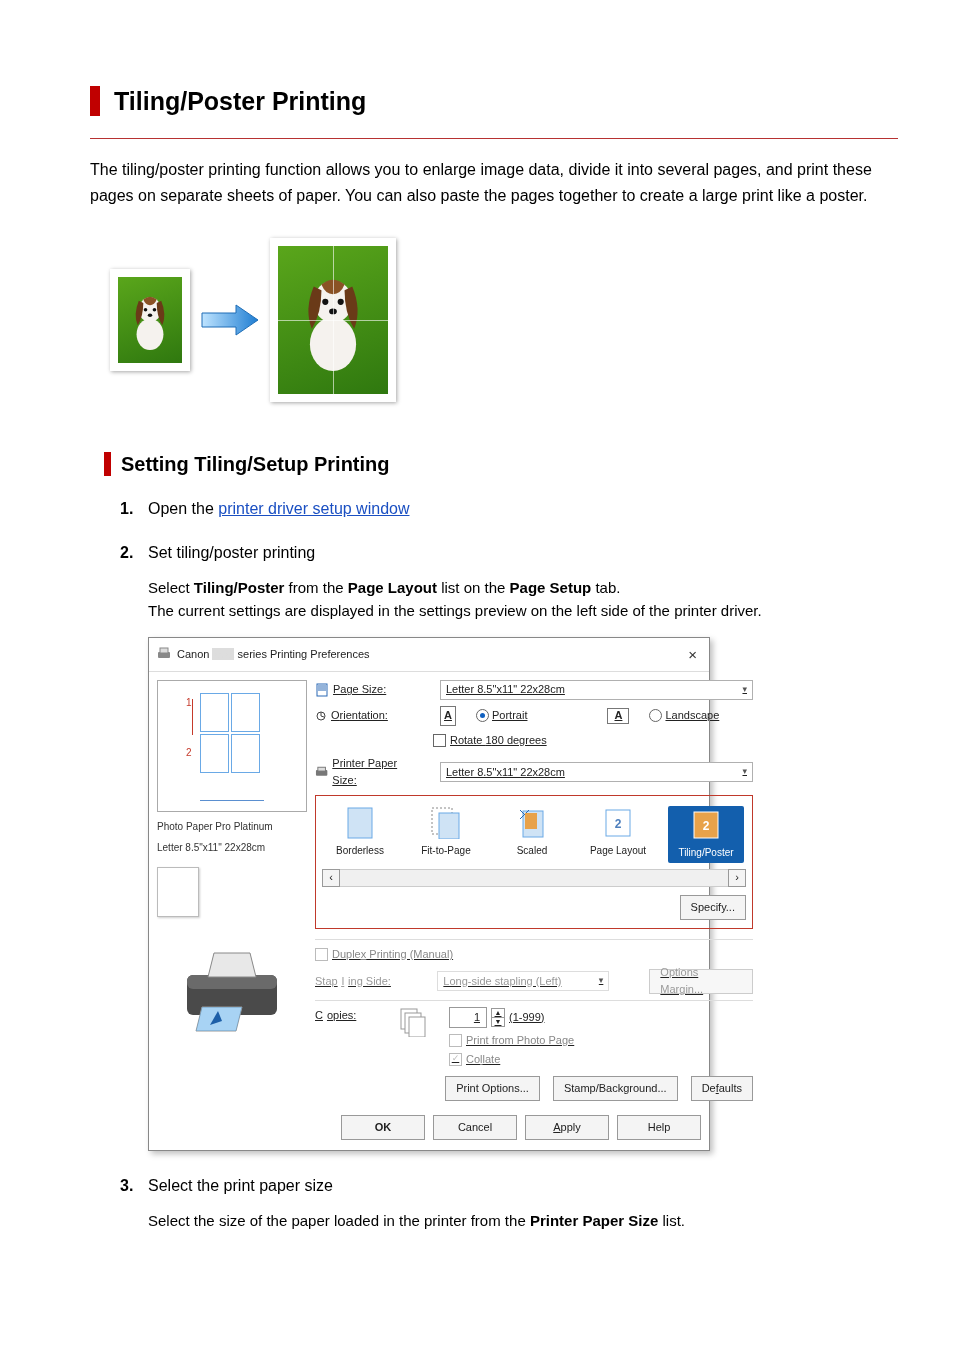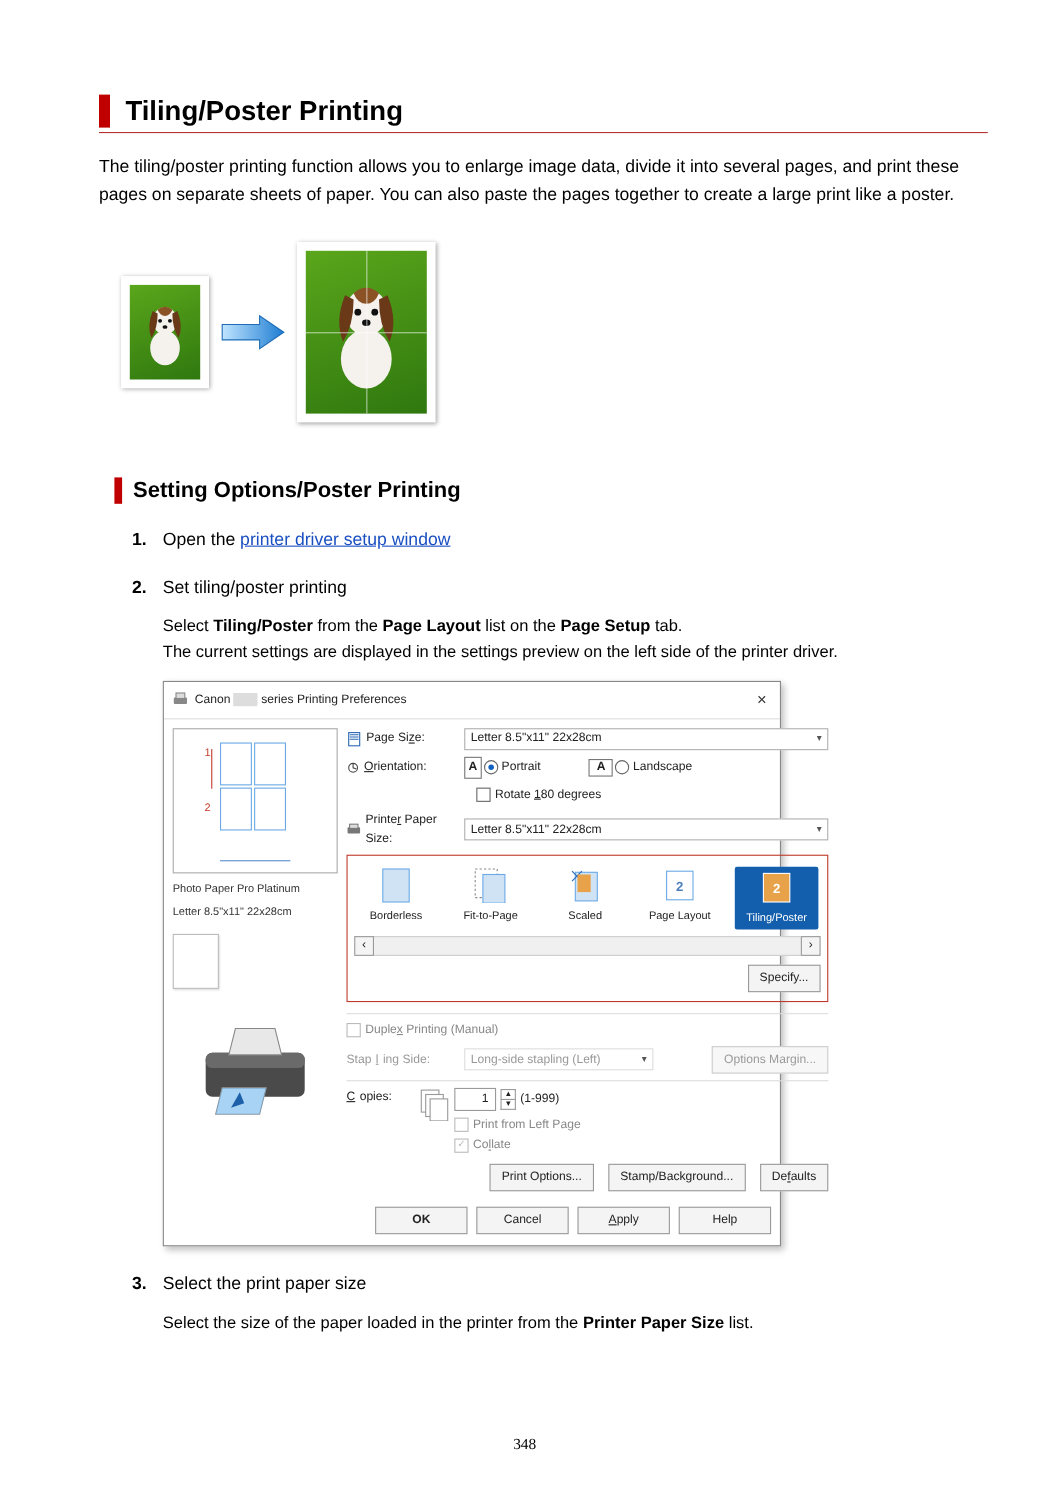--- a/index.html
+++ b/index.html
@@ -12,21 +12,21 @@
   .page {
     width: 954px;
     min-height: 1350px;
     margin: 0 auto;
     box-sizing: border-box;
     padding: 86px 56px 40px 90px;
     position: relative;
   }
   .h1-wrap {
     border-bottom: 1px solid #b73232;
-    padding-bottom: 4px;
+    padding-bottom: 22px;
     margin-bottom: 18px;
     display: flex;
     align-items: center;
   }
   .h1-bar {
     width: 10px;
     height: 30px;
     background: #c00000;
     margin-right: 14px;
   }
@@ -183,22 +183,23 @@
   .printer-prev {
     height: 130px;
     display: flex;
     align-items: center;
     justify-content: center;
   }
   .settings-col { flex: 1; }
   .row {
     display: flex;
     align-items: center;
-    gap: 2px;
+    gap: 20px;
     margin-bottom: 6px;
+    text-decoration: underline;
   }
   .lbl { width: 105px; display: flex; align-items: center; gap: 4px; }
   .lbl-u { text-decoration: underline; text-decoration-thickness: 1px; }
   .sel {
     flex: 1;
     border: 1px solid #b0b0b0;
     background: #fff;
     height: 18px;
     display: flex;
     align-items: center;
@@ -305,21 +306,21 @@
           <ellipse cx="20" cy="21" rx="2" ry="1.5" fill="#111"></ellipse>
         </svg>
         <div style="position:absolute;left:50%;top:0;bottom:0;width:1px;background:rgba(255,255,255,0.6);"></div>
         <div style="position:absolute;top:50%;left:0;right:0;height:1px;background:rgba(255,255,255,0.6);"></div>
       </div>
     </div>
   </div>
 
   <div class="h2-wrap">
     <div class="h2-bar"></div>
-    <div class="h2">Setting Options/Poster Printing</div>
+    <div class="h2">Setting Tiling/Setup Printing</div>
   </div>
 
   <ol class="steps">
 
     <li>
       <div class="step-head">
         <span class="step-num">1.</span>
         <span>
           <span>Open the </span><a class="link">printer driver setup window</a>
         </span>
@@ -526,21 +527,21 @@
                   <div style="display:flex;align-items:center;gap:4px;">
                     <span style="border:1px solid #999;padding:1px 6px;min-width:24px;display:inline-block;text-align:right;">1</span>
                     <span style="display:inline-flex;flex-direction:column;">
                       <span style="border:1px solid #999;width:12px;height:8px;font-size:7px;text-align:center;line-height:8px;">▲</span>
                       <span style="border:1px solid #999;border-top:none;width:12px;height:8px;font-size:7px;text-align:center;line-height:8px;">▼</span>
                     </span>
                     <span>(1-999)</span>
                   </div>
                   <label style="display:flex;align-items:center;margin-top:4px;color:#888;">
                     <span class="chkbox" style="border-color:#bbb;"></span>
-                      <span>Print from Left Page</span>
+                      <span>Print from Photo Page</span>
                   </label>
                   <label style="display:flex;align-items:center;margin-top:2px;color:#888;">
                     <span class="chkbox" style="border-color:#bbb;color:#bbb;">✓</span>
                       <span>Co<span class="lbl-u">l</span>late</span>
                   </label>
                 </div>
               </div>
 
               <div class="right" style="margin-top:8px;display:flex;gap:13px;justify-content:flex-end;">
                 <span class="btn">Print Options...</span>
@@ -564,14 +565,13 @@
       <div class="step-head">
         <span class="step-num">3.</span>
         <span>Select the print paper size</span>
       </div>
       <div class="step-body">
         <span>Select the size of the paper loaded in the printer from the </span><b>Printer Paper Size</b><span> list.</span>
       </div>
     </li>
   </ol>
 
-  <div class="pgnum">348</div>
 </div>
 
 </body></html>

